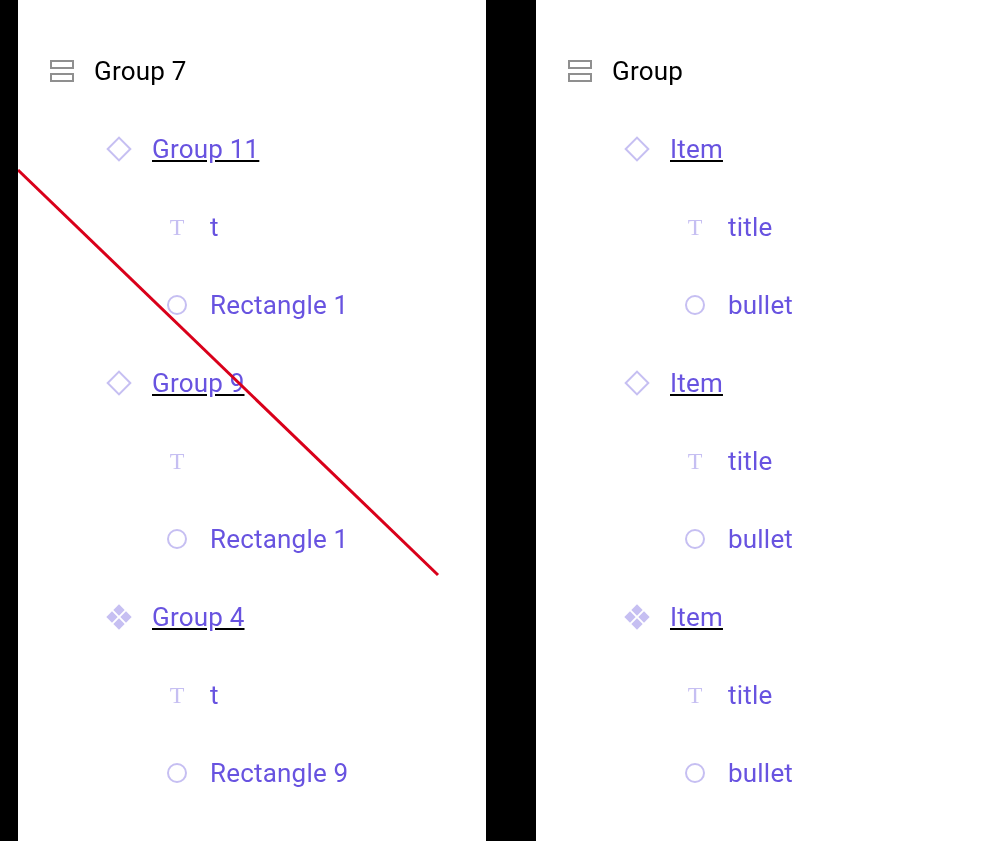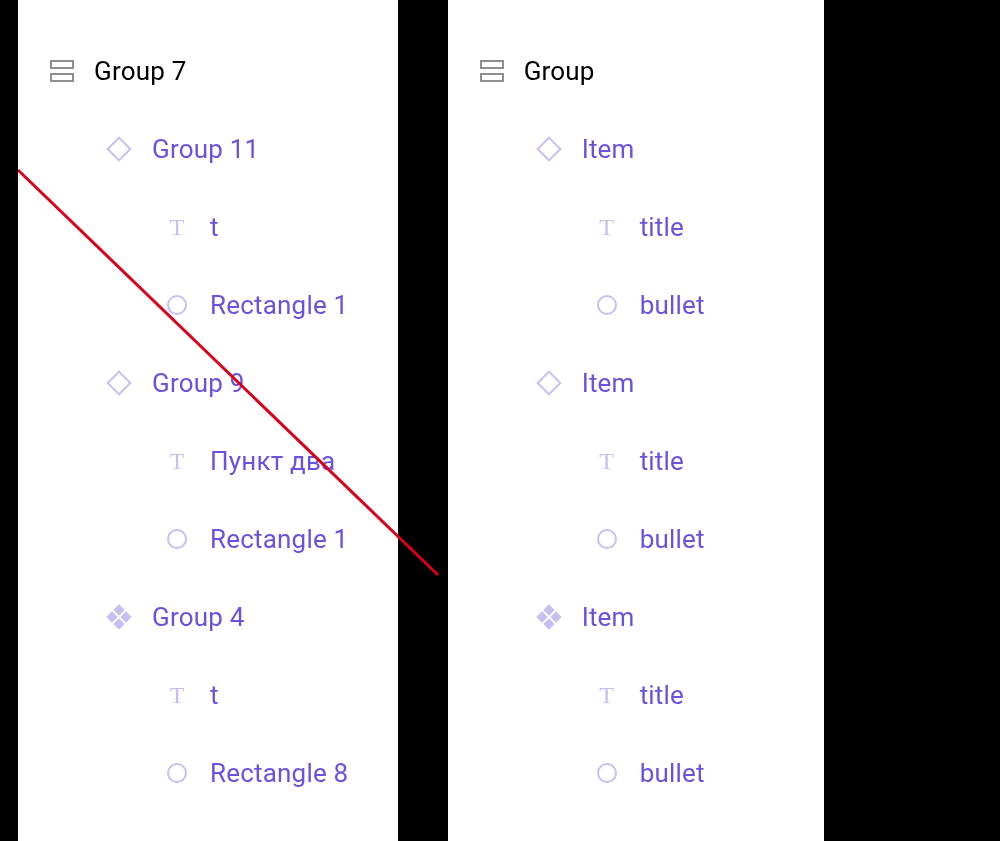--- a/index.html
+++ b/index.html
@@ -5,21 +5,21 @@
   * { box-sizing: border-box; margin: 0; padding: 0; }
   html, body {
     width: 1000px;
     height: 841px;
     background: #000;
     font-family: -apple-system, BlinkMacSystemFont, "Segoe UI", Roboto, "Helvetica Neue", Arial, sans-serif;
     overflow: hidden;
   }
   .stage {
     position: relative;
-    width: 824px;
+    width: 1000px;
     height: 841px;
     display: flex;
     justify-content: space-between;
   }
   .panel {
     background: #fff;
     height: 100%;
     position: relative;
     padding-top: 32px;
   }
@@ -31,21 +31,21 @@
     width: 464px;
     margin-left: 50px; 
   }
 
   .row {
     display: flex;
     align-items: center;
     height: 78px;
   }
   .row.depth-0 { padding-left: 32px; }
-  .row.depth-1 { padding-left: 90px; }
+  .row.depth-1 { padding-left: 90px; text-decoration: underline; }
   .row.depth-2 { padding-left: 148px; }
 
   .icon-slot {
     width: 44px;
     display: flex;
     align-items: center;
     justify-content: flex-start;
     flex: 0 0 44px;
   }
 
@@ -161,21 +161,20 @@
     <div class="row depth-1">
       <span class="icon-slot">
         <span class="ic-diamond"></span>
       </span>
       <span class="label branch">Group 9</span>
     </div>
     <div class="row depth-2">
       <span class="icon-slot">
         <span class="ic-text">T</span>
       </span>
-      <span class="label leaf">Пункт два</span>
     </div>
     <div class="row depth-2">
       <span class="icon-slot">
         <span class="ic-circle"></span>
       </span>
       <span class="label leaf">Rectangle 1</span>
     </div>
 
     <div class="row depth-1">
       <span class="icon-slot">
@@ -191,21 +190,21 @@
     <div class="row depth-2">
       <span class="icon-slot">
         <span class="ic-text">T</span>
       </span>
       <span class="label leaf">t</span>
     </div>
     <div class="row depth-2">
       <span class="icon-slot">
         <span class="ic-circle"></span>
       </span>
-      <span class="label leaf">Rectangle 8</span>
+      <span class="label leaf">Rectangle 9</span>
     </div>
 
     <svg class="strike" width="468" height="841">
       <line x1="0" y1="170" x2="420" y2="575" stroke="#d9001a" stroke-width="3"></line>
     </svg>
   </div>
 
   <div class="panel right">
 
     <div class="row depth-0">

